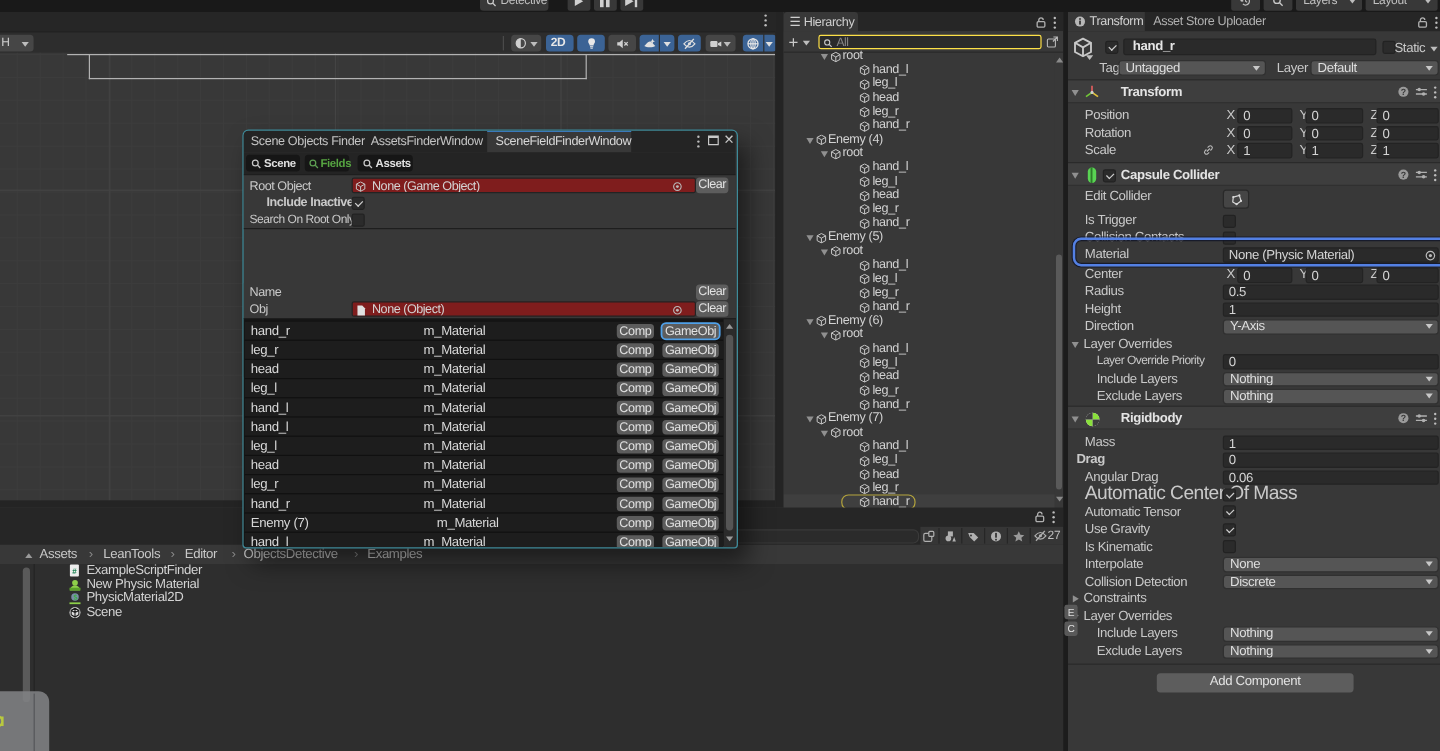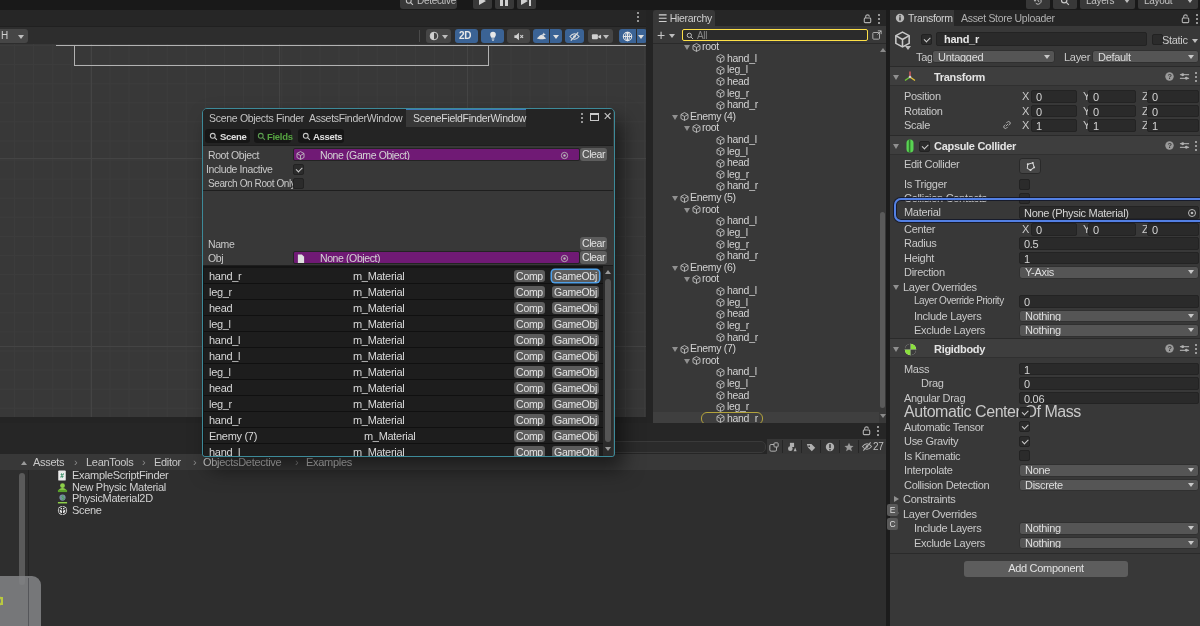--- a/index.html
+++ b/index.html
@@ -2,22 +2,22 @@
 <html><head>
 <meta charset="utf-8">
 <style>
 * { margin:0; padding:0; box-sizing:border-box; }
 html,body { width:1200px; height:626px; overflow:hidden; background:#383838;
   font-family:"Liberation Sans", sans-serif; font-size:11px; color:#c9c9c9; letter-spacing:-0.3px; }
 #stage { position:relative; width:1200px; height:626px; overflow:hidden; }
 .abs { position:absolute; }
 .btn { position:absolute; background:#5d5d5d; border-radius:3px; color:#e2e2e2;
   text-align:center; }
-.field { position:absolute; background:#701a75; border:1px solid #232323; border-radius:2px;
-  color:#d4d4d4; padding-left:14px; overflow:hidden; white-space:nowrap; }
+.field { position:absolute; background:#7f1d1d; border:1px solid #232323; border-radius:2px;
+  color:#d4d4d4; padding-left:4px; overflow:hidden; white-space:nowrap; }
 .drop { position:absolute; background:#555555; border:1px solid #303030; border-radius:3px;
   color:#dedede; padding-left:5px; overflow:hidden; white-space:nowrap; line-height:11.5px; }
 .drop .dar { position:absolute; right:4px; top:50%; margin-top:-2px; width:0; height:0;
   border-left:3.5px solid transparent; border-right:3.5px solid transparent; border-top:4px solid #c8c8c8; }
 .dar2 { position:absolute; width:0; height:0; border-left:3.5px solid transparent;
   border-right:3.5px solid transparent; border-top:4px solid #bdbdbd; }
 .fold { position:absolute; width:0; height:0; border-top:3.5px solid transparent;
   border-bottom:3.5px solid transparent; border-left:5px solid #909090; }
 .foldo { position:absolute; width:0; height:0; border-left:3.5px solid transparent;
   border-right:3.5px solid transparent; border-top:5px solid #909090; }
@@ -721,21 +721,21 @@
         <svg class="ic" width="11" height="11" style="left:289px;top:4px">
           <use href="#preset"></use>
         </svg>
         <div class="dots3" style="left:305px;top:9px;"></div>
       </div>
 <div class="irow" style="top:351.5px">
         <span class="lb" style="left:14px;">Mass</span>
         <div class="ifield" style="left:129px;width:180px;">1</div>
       </div>
 <div class="irow" style="top:366px">
-        <span class="lb" style="left:31px;">Drag</span>
+        <span class="lb" style="left:7px;font-weight:bold;">Drag</span>
         <div class="ifield" style="left:129px;width:180px;">0</div>
       </div>
 <div class="irow" style="top:380.5px">
         <span class="lb" style="left:14px;">Angular Drag</span>
         <div class="ifield" style="left:129px;width:180px;">0.06</div>
       </div>
 <div class="irow" style="top:395px">
         <span class="lb" style="left:14px;font-size:16px;letter-spacing:-0.45px;">Automatic Center Of Mass</span>
         <div class="chk on" style="left:129px;top:1.5px;"></div>
       </div>
@@ -820,21 +820,21 @@
     <div class="field" style="left:90px;top:2px;width:287px;height:13px;line-height:12px;">
       <svg class="ic" width="9" height="9" style="left:2px;top:1.5px">
             <use href="#cube"></use>
           </svg>
       <span style="margin-left:12px;">None (Game Object)</span>
       <svg class="ic" width="9" height="9" style="left:266px;top:1.5px">
             <use href="#pick"></use>
           </svg>
     </div>
     <div class="btn" style="left:377px;top:2px;width:27px;height:13px;line-height:12px;font-size:10.5px;">Clear</div>
-    <span style="position:absolute;left:3px;top:17px;">Include Inactive</span>
+    <span style="position:absolute;left:19px;top:17px;font-weight:bold;">Include Inactive</span>
     <div class="chk on" style="left:90px;top:18px;"></div>
     <span style="position:absolute;left:5px;top:31.5px;font-size:10px;letter-spacing:-0.4px;">Search On Root Only</span>
     <div class="chk" style="left:90px;top:32px;"></div>
   </div>
   <div class="abs" style="left:0;top:83px;width:410px;height:78px;background:#383838;font-size:10.5px;letter-spacing:-0.4px;margin-top:44px;">
     <span style="position:absolute;left:5px;top:2px;">Name</span>
     <div class="btn" style="left:377px;top:1px;width:27px;height:13px;line-height:12px;font-size:10.5px;">Clear</div>
     <span style="position:absolute;left:5px;top:16px;">Obj</span>
     <div class="field" style="left:90px;top:15px;width:287px;height:13px;line-height:12px;">
       <svg class="ic" width="8" height="10" style="left:3px;top:1.5px" viewBox="0 0 9 11">

